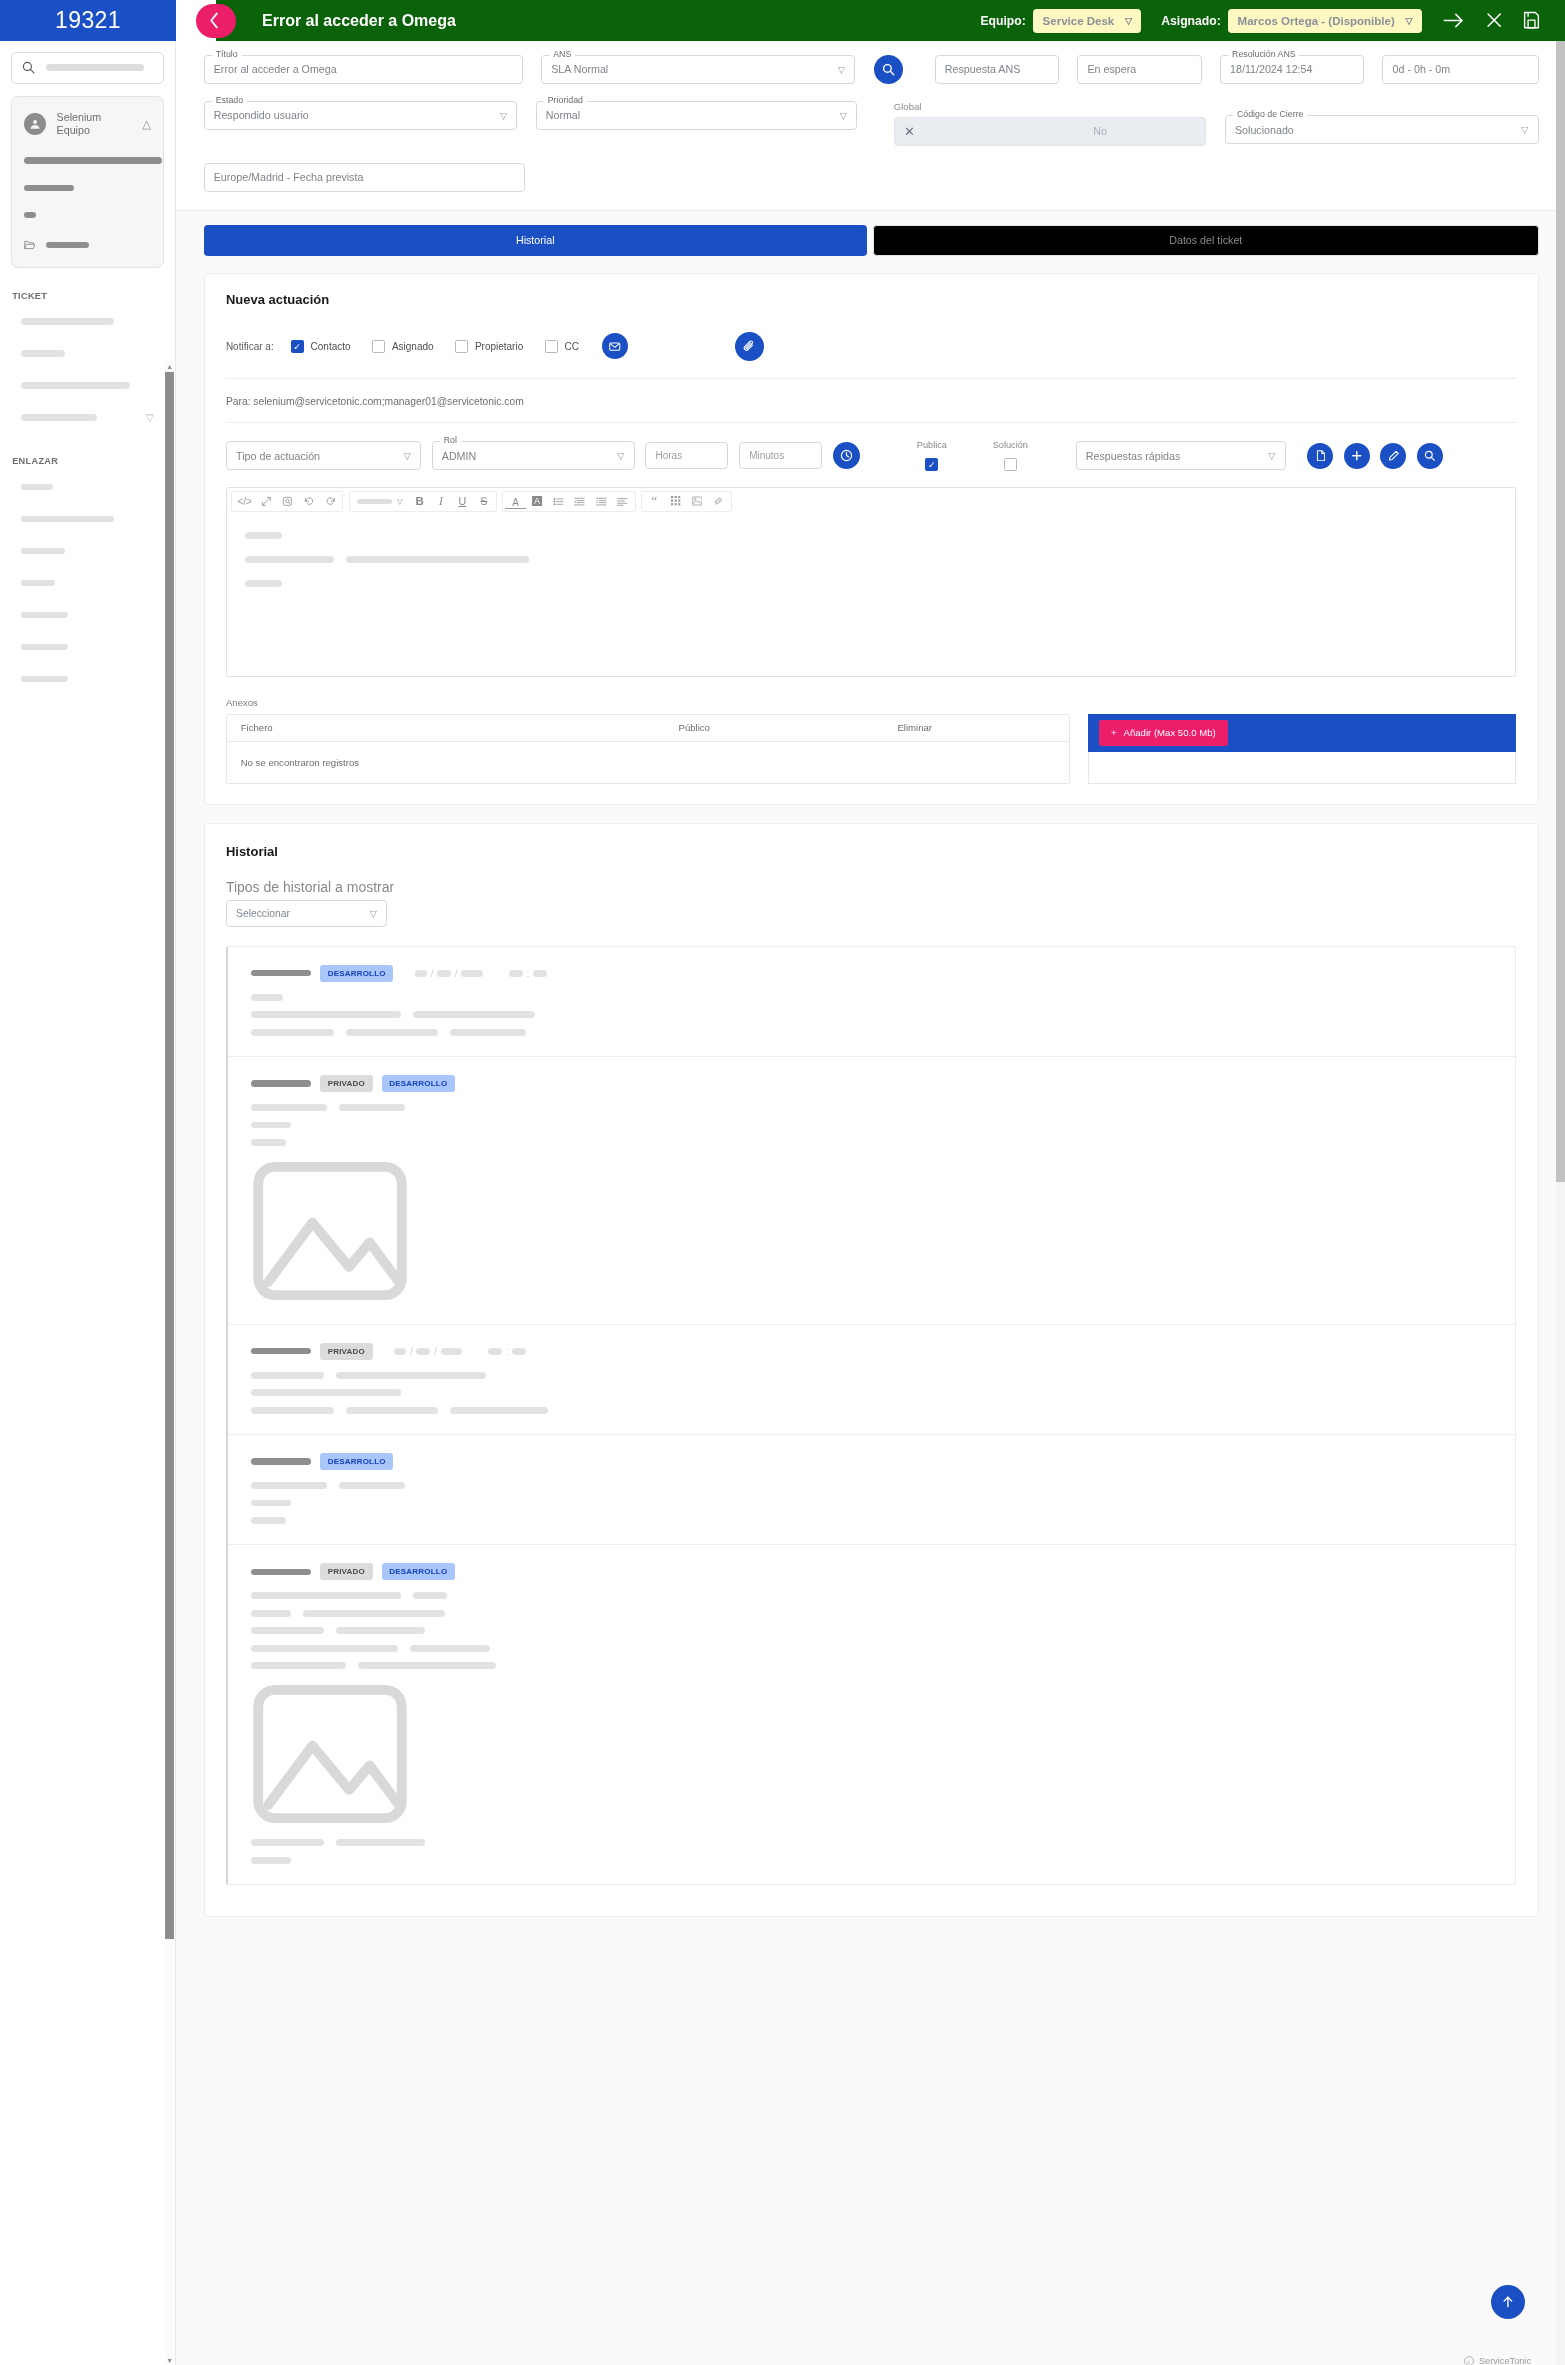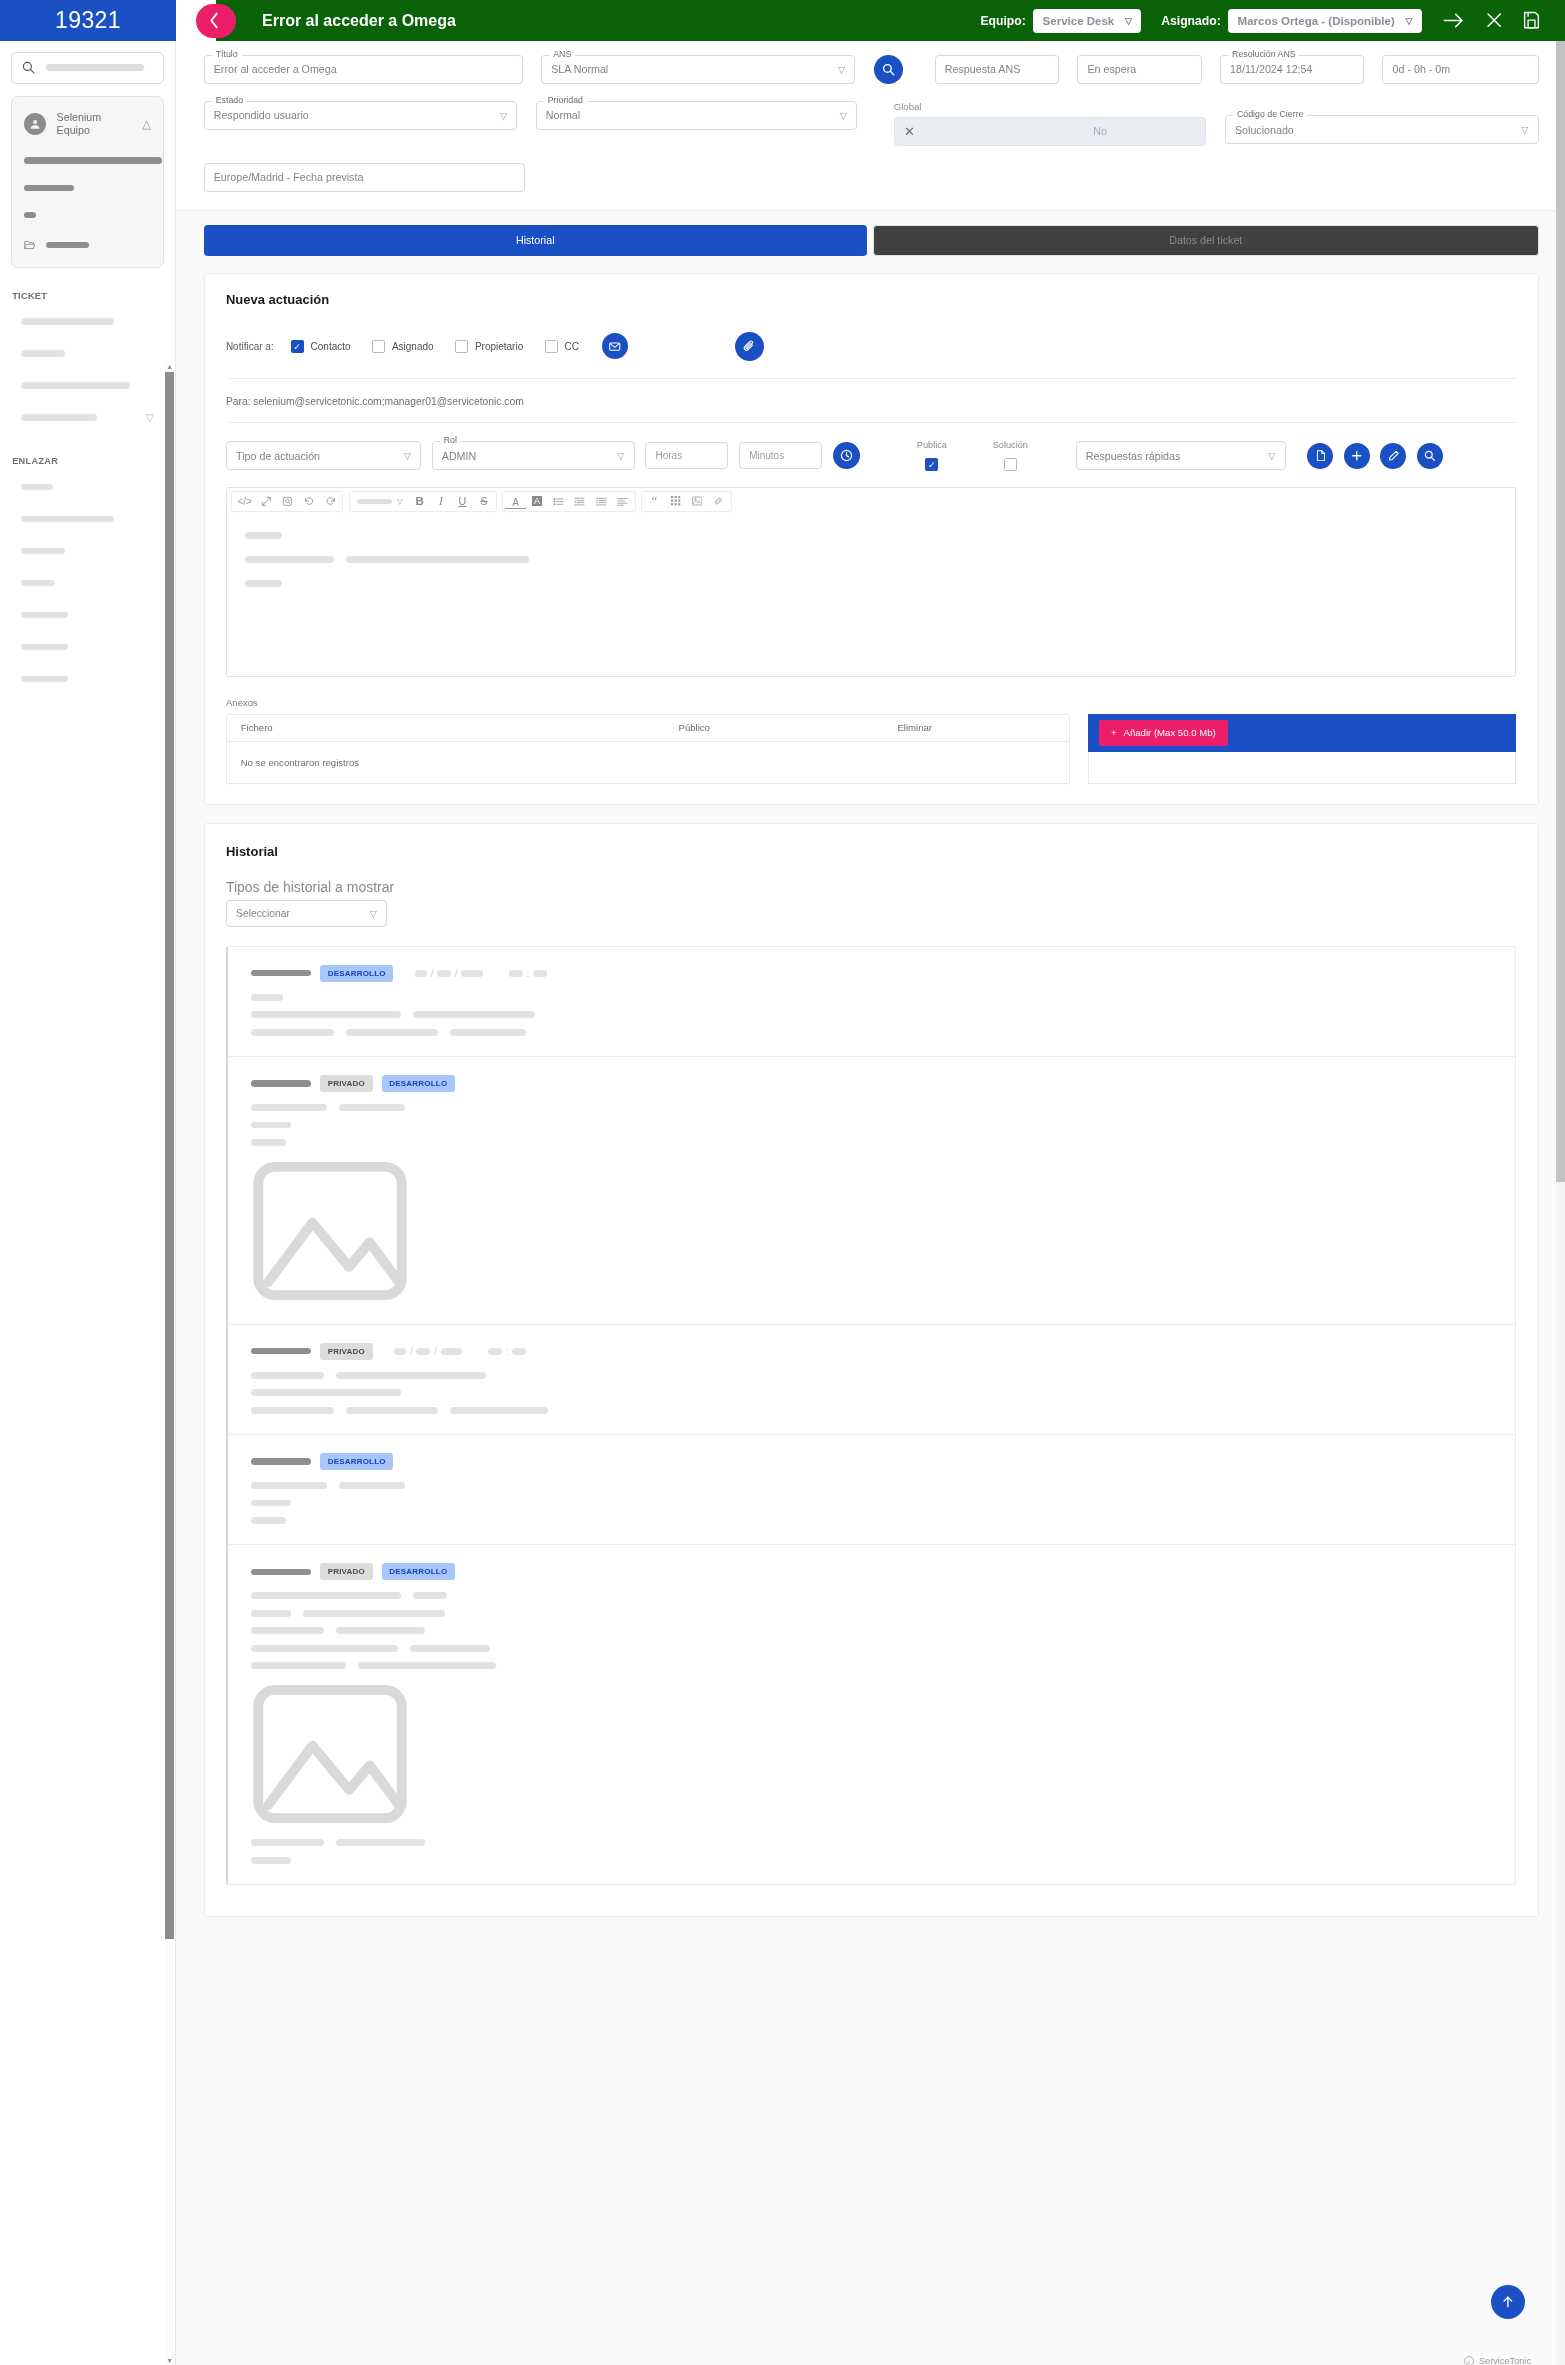--- a/index.html
+++ b/index.html
@@ -30,21 +30,21 @@
     width:40px; height:34px; border-radius:20px; background:#ec1d69;
     display:flex; align-items:center; justify-content:center;
     color:#fff; font-size:20px; line-height:1; padding-right:3.1px; cursor:pointer;
   }
   .topbar-title { font-size:16px; font-weight:bold; }
   .topbar-right {
     margin-left:auto; display:flex; align-items:center; gap:20px; padding-right:26px;
   }
   .tb-group { display:flex; align-items:center; gap:7.6px; font-size:12.2px;font-weight:bold; }
   .tb-select {
-    background:#ffffff; border-radius:3.8px; height:24px; display:flex;
+    background:#fef9c3; border-radius:3.8px; height:24px; display:flex;
     align-items:center; gap:10.7px; padding:0 9.2px; color:#8a8f98; font-size:11.5px;
     cursor:pointer; white-space:nowrap;
   }
   .tb-select .cv { color:#7d838c; font-size:9.2px; }
   .tb-icon { color:#fff; font-size:20px; cursor:pointer; line-height:1; display:flex; align-items:center;}
   .tb-icon svg { display:block; }
 
   
   .app { display:flex; height:2325px; width:100%; }
 
@@ -122,21 +122,21 @@
   }
   .round-btn svg { display:block; }
 
   
   .tabs { display:flex; gap:6.1px; padding:13.8px 27.5px 0 27.5px; }
   .tab {
     flex:1; height:31px; border-radius:3.8px; display:flex; align-items:center;
     justify-content:center; font-size:10.7px; cursor:pointer;
   }
   .tab.active { background:#1b50c4; color:#fff; }
-  .tab.inactive { background:#404040; border:0.8px solid #e3e3e3; color:#8b8b8b; }
+  .tab.inactive { background:#000000; border:0.8px solid #e3e3e3; color:#8b8b8b; }
 
   .card {
     background:#fff; border:0.8px solid #ececec; border-radius:3.1px;
     margin:17px 27.5px 0 27.5px; padding:18.3px 21.4px 20px 21.4px;
   }
   .card-title { font-size:13px; font-weight:bold; color:#1a1a1a; }
 
   .notify-row { display:flex; align-items:center; gap:0; margin-top:24.5px; }
   .notify-label { font-size:10px; color:#5c5c5c; margin-right:17px; }
   .cbx-wrap { display:flex; align-items:center; gap:6.9px; margin-right:21.4px; font-size:10px; color:#4e4e4e;}

